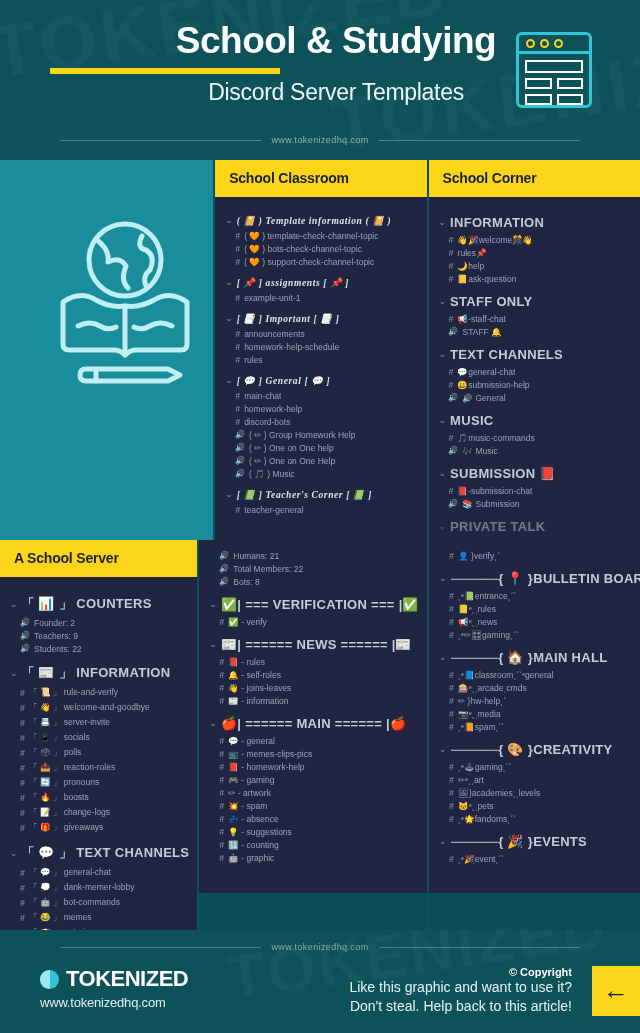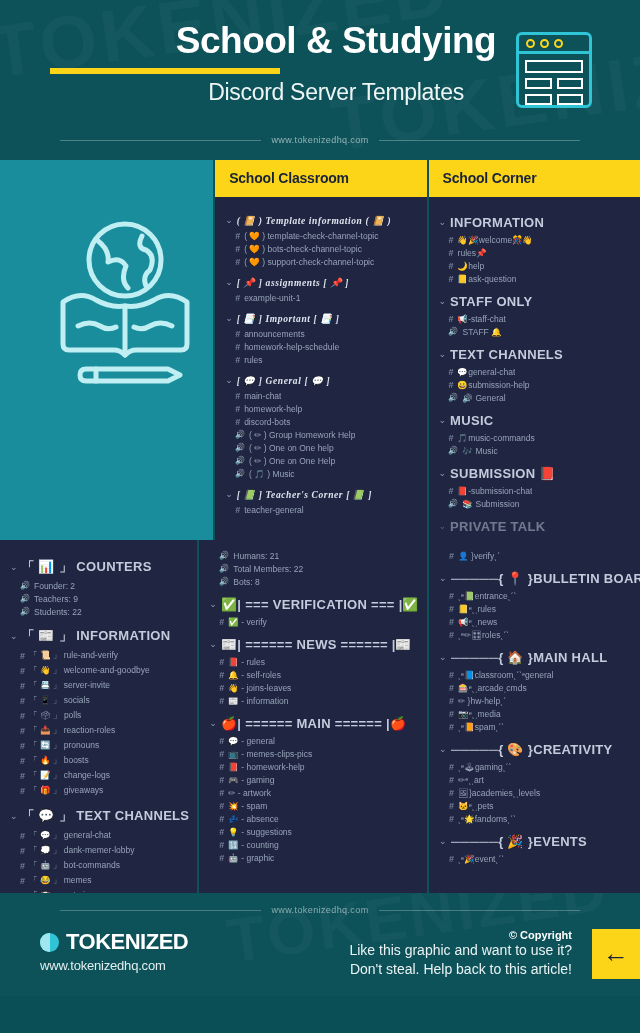--- a/index.html
+++ b/index.html
@@ -374,20 +374,21 @@
           <div class="cat cut">
             <span class="chev">⌄</span>
             <span class="cat-label">PRIVATE TALK</span>
           </div>
         </div>
     </div>
   </div>
 
   <div class="row">
     <div class="col c1">
+      <div class="col-head">A School Server</div>
       <div class="panel" style="height:353px;">
           <div class="cat">
             <span class="chev">⌄</span>
             <span class="cat-label">「 📊 」 COUNTERS</span>
           </div>
           <div class="ch vc">
             <span class="sym">🔊</span>
             <span class="nm">Founder: 2</span>
           </div>
           <div class="ch vc">
@@ -579,21 +580,21 @@
           <div class="ch">
             <span class="sym">#</span>
             <span class="nm">📒ᵉˎˌrules</span>
           </div>
           <div class="ch">
             <span class="sym">#</span>
             <span class="nm">📢ᵉˎˌnews</span>
           </div>
           <div class="ch">
             <span class="sym">#</span>
-            <span class="nm">ˎᵉ✏🎛rolesˎˊˋ</span>
+            <span class="nm">ˎᵉ✏🎛gamingˎˊˋ</span>
           </div>
           <div class="cat">
             <span class="chev">⌄</span>
             <span class="cat-label">─────{ 🏠 }MAIN HALL</span>
           </div>
           <div class="ch">
             <span class="sym">#</span>
             <span class="nm">ˎᵉ📘classroomˎˊˋᵉgeneral</span>
           </div>
           <div class="ch">

